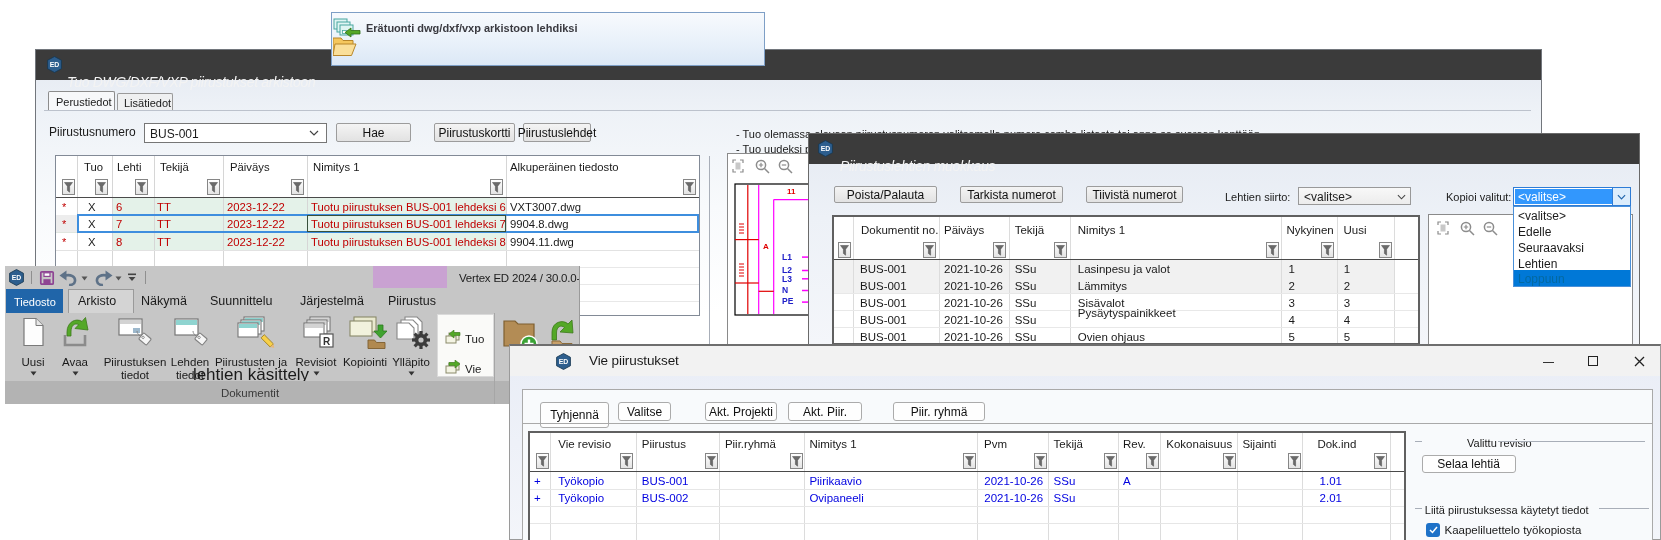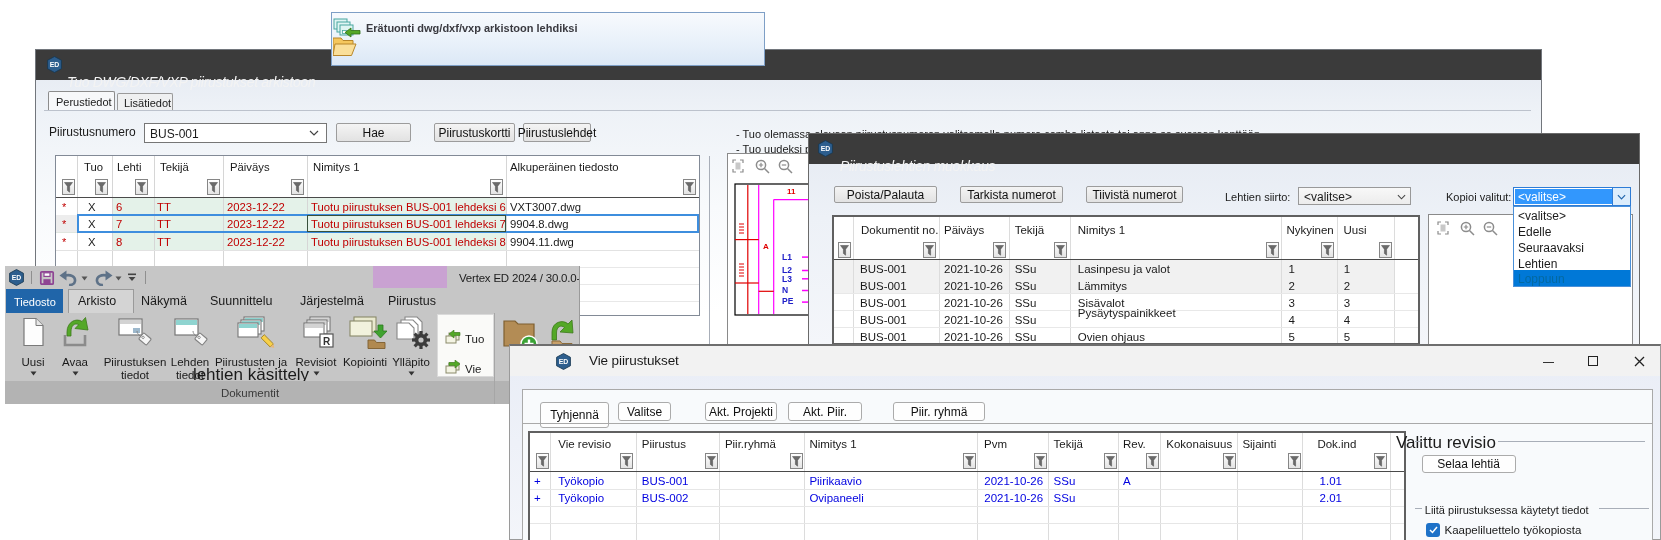--- a/index.html
+++ b/index.html
@@ -622,21 +622,21 @@
     <div class="t" style="left:790px;top:41px;color:#0000e0;">1.01</div>
     <div class="t" style="left:4.4px;top:58.2px;color:#0000e0;">+</div>
     <div class="t" style="left:28.6px;top:58.2px;color:#0000e0;">Työkopio</div>
     <div class="t" style="left:112.2px;top:58.2px;color:#0000e0;">BUS-002</div>
     <div class="t" style="left:279.8px;top:58.2px;color:#0000e0;">Ovipaneeli</div>
     <div class="t" style="left:454.7px;top:58.2px;color:#0000e0;">2021-10-26</div>
     <div class="t" style="left:524px;top:58.2px;color:#0000e0;">SSu</div>
     <div class="t" style="left:790px;top:58.2px;color:#0000e0;">2.01</div>
   </div>
 
-  <div class="t" style="left:886px;top:90px;font-size:17px;">Valittu revisio</div>
+  <div class="t" style="left:957px;top:90px;font-size:11px;">Valittu revisio</div>
   <div class="hl" style="left:905px;top:95px;width:7px;background:#a8aeb8;"></div>
   <div class="hl" style="left:988px;top:95px;width:147px;background:#a8aeb8;"></div>
   <div class="wbtn" style="left:911.6px;top:108.5px;width:94px;height:18px;">Selaa lehtiä</div>
   <div class="t" style="left:914.8px;top:157px;font-size:11px;">Liitä piirustuksessa käytetyt tiedot</div>
   <div class="hl" style="left:905px;top:162px;width:7px;background:#a8aeb8;"></div>
   <div class="hl" style="left:1089px;top:162px;width:50px;background:#a8aeb8;"></div>
   <div class="ab" style="left:916px;top:176.5px;width:14px;height:14px;background:#1e72c8;border-radius:3px;"></div>
   <svg class="ab" style="left:918.5px;top:179.5px" width="9" height="8" viewBox="0 0 9 8">
       <path d="M1 4 L3.5 6.5 L8 1" fill="none" stroke="#fff" stroke-width="1.5"></path>
     </svg>

